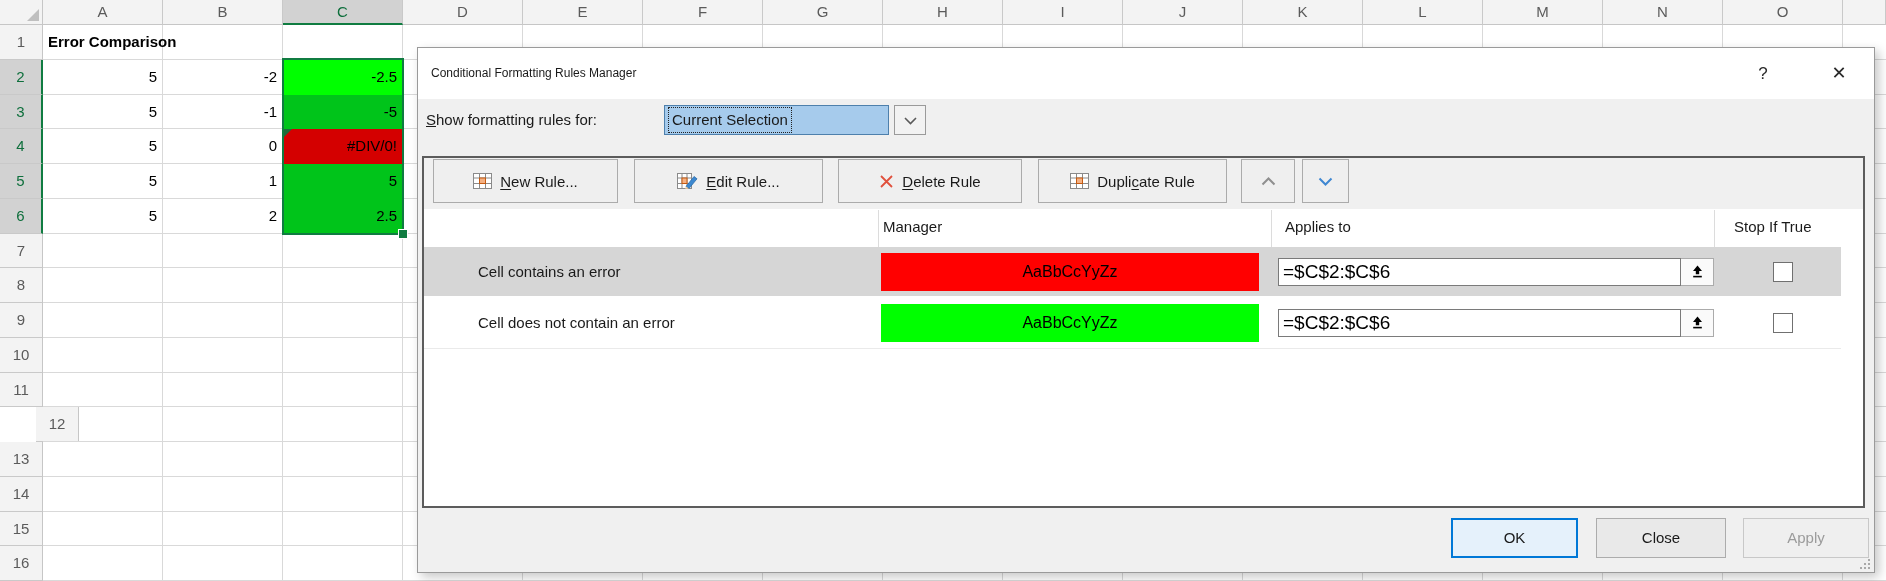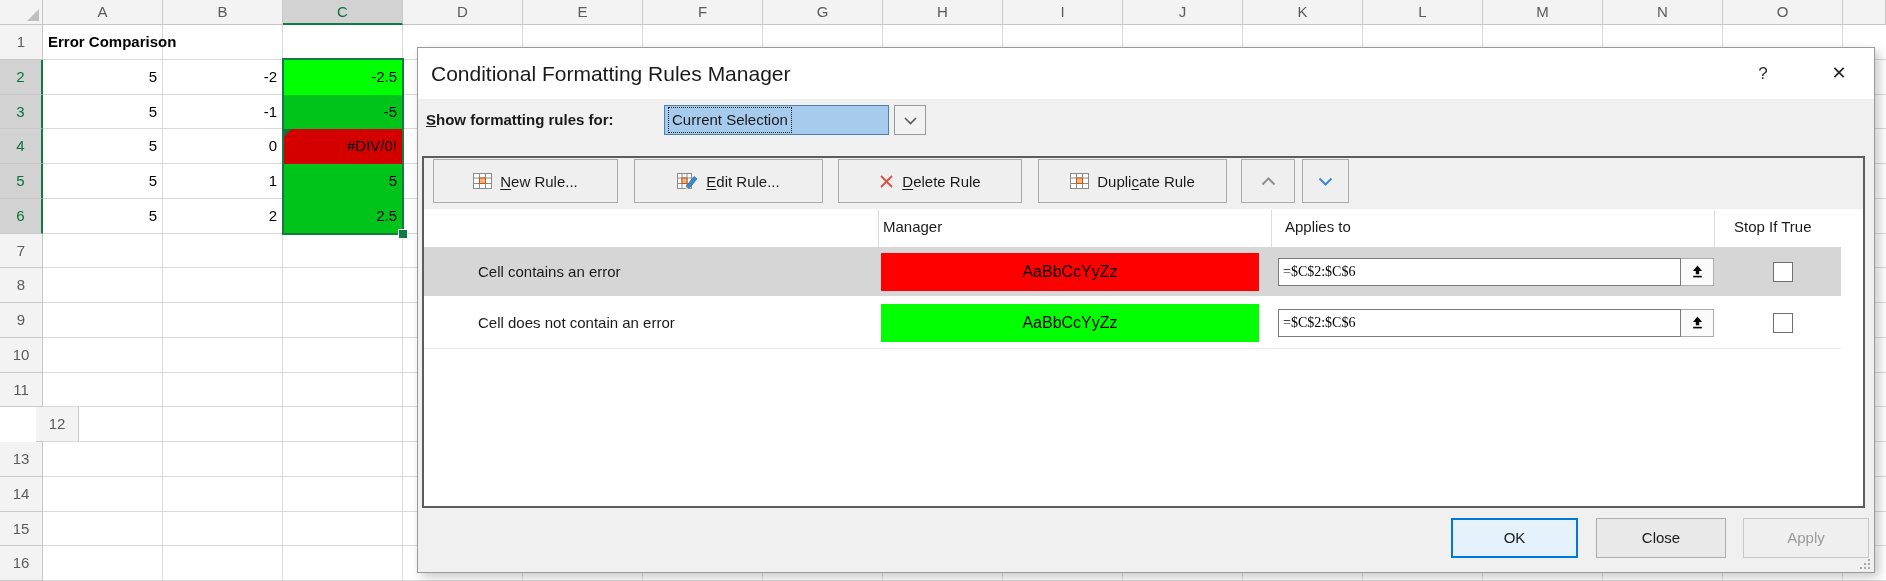--- a/index.html
+++ b/index.html
@@ -26,26 +26,26 @@
   .cell.txt{text-align:left;padding-left:5px;font-weight:bold;}
   .err-tri{position:absolute;left:0;top:0;width:0;height:0;
            border-top:9px solid #1E6B3A;border-right:9px solid transparent;}
   .sel-rect{position:absolute;border:2px solid #107C41;box-sizing:border-box;pointer-events:none;}
   .fill-handle{position:absolute;width:8px;height:8px;background:#107C41;border:1px solid #fff;box-sizing:content-box;}
   
   .dialog{position:absolute;left:417px;top:47px;width:1458px;height:526px;background:#F0F0F0;
           border:1px solid #9A9A9A;box-sizing:border-box;box-shadow:4px 4px 10px rgba(0,0,0,.22);
           font-size:15px;color:#1A1A1A;}
   .titlebar{position:absolute;left:0;top:0;right:0;height:51px;background:#FFFFFF;}
-  .dlg-title{position:absolute;left:13px;top:0;line-height:51px;font-size:21px;color:#1A1A1A;white-space:nowrap;}
+  .dlg-title{position:absolute;left:13px;top:0;line-height:51px;font-size:12px;color:#1A1A1A;white-space:nowrap;}
   .dlg-help,.dlg-close{position:absolute;top:0;width:34px;height:51px;line-height:51px;
           text-align:center;font-size:17px;color:#2B2B2B;cursor:default;}
   .dlg-help{left:1328px;}
   .dlg-close{left:1404px;font-size:18px;}
-  .combo-label{position:absolute;left:8px;top:61px;height:22px;line-height:22px;white-space:nowrap;font-weight:bold;}
+  .combo-label{position:absolute;left:8px;top:61px;height:22px;line-height:22px;white-space:nowrap;}
   .combo-field{position:absolute;left:246px;top:57px;width:225px;height:30px;box-sizing:border-box;
           background:#A6CBEC;border:1px solid #4E80AC;line-height:28px;padding-left:4px;}
   .combo-inner{display:inline-block;outline:1px dotted #222;padding:0 3px;line-height:24px;margin-top:1px;}
   .combo-btn{position:absolute;left:476px;top:57px;width:32px;height:30px;box-sizing:border-box;
           background:#F2F2F2;border:1px solid #9A9A9A;text-align:center;}
   .combo-btn svg{margin-top:11px;}
   .frame{position:absolute;left:4px;top:108px;width:1443px;height:352px;box-sizing:border-box;
           border:2px solid #5C5C5C;background:#FFFFFF;}
   .tb-strip{position:absolute;left:6px;top:110px;width:1439px;height:51px;background:#F0F0F0;}
   .tb-btn{position:absolute;top:111px;height:44px;box-sizing:border-box;background:#EFEFEF;
@@ -54,21 +54,21 @@
   .tb-btn u{text-underline-offset:2px;}
   .list-hdr{position:absolute;height:24px;line-height:24px;top:167px;color:#1A1A1A;white-space:nowrap;}
   .col-sep{position:absolute;top:162px;height:37px;width:1px;background:#DCDCDC;}
   .rule-row{position:absolute;left:6px;width:1417px;box-sizing:border-box;}
   .rule-row.sel{background:#D6D6D6;}
   .rule-row .rname{position:absolute;left:54px;top:0;bottom:0;display:flex;align-items:center;}
   .preview{position:absolute;left:457px;width:378px;height:38px;text-align:center;
            line-height:38px;color:#000;font-size:16px;}
   .applies{position:absolute;left:854px;width:436px;height:28px;display:flex;}
   .applies-input{flex:1;box-sizing:border-box;border:1px solid #7A7A7A;background:#fff;
-           font-family:Liberation Serif, serif;font-size:14px;padding:0 4px;color:#000;}
+           font-family:Liberation Sans, sans-serif;font-size:19px;padding:0 4px;color:#000;}
   .refedit-btn{width:33px;box-sizing:border-box;border:1px solid #ABABAB;border-left:none;
            background:#FAFAFA;display:flex;align-items:center;justify-content:center;}
   .checkbox{position:absolute;left:1349px;width:20px;height:20px;box-sizing:border-box;
            background:#fff;border:1px solid #707070;}
   .foot-btn{position:absolute;top:470px;height:40px;box-sizing:border-box;text-align:center;
            line-height:38px;font-size:15px;background:#E9E9E9;border:1px solid #ACACAC;cursor:default;}
   .foot-btn.focused{background:#E5F1FB;border:2px solid #0078D7;line-height:36px;}
   .foot-btn.disabled{background:#EFEFEF;border:1px solid #C8C8C8;color:#9B9B9B;}
   .grip{position:absolute;left:1440px;top:508px;width:13px;height:13px;}
 </style>

